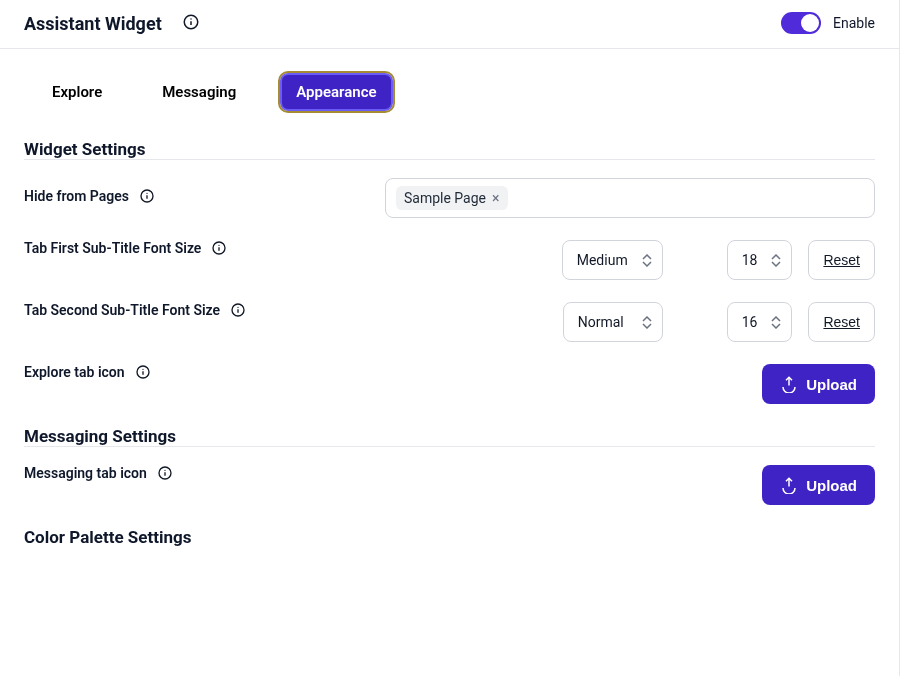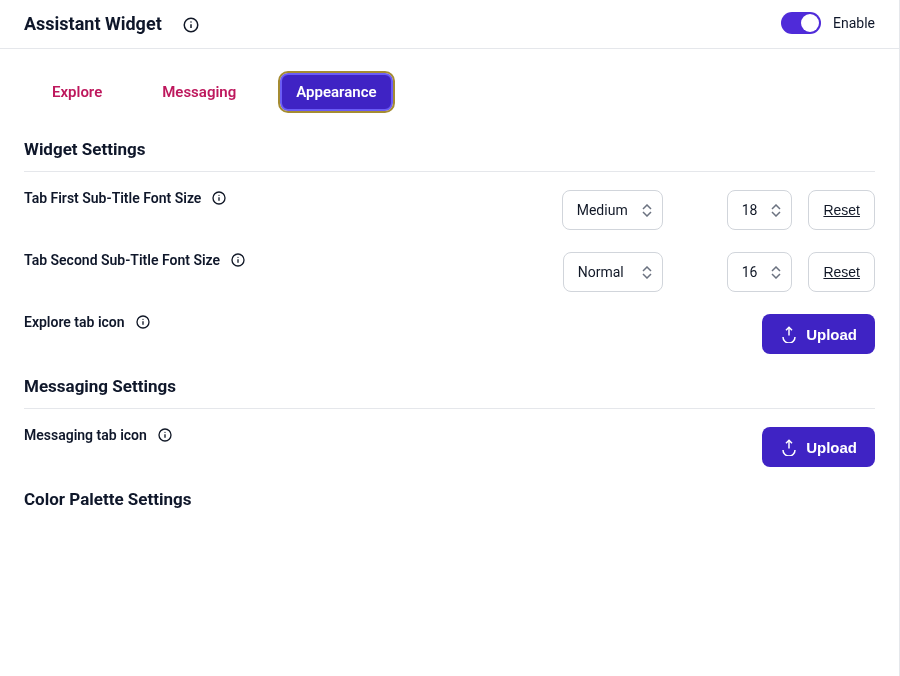--- a/index.html
+++ b/index.html
@@ -19,21 +19,21 @@
   }
   .header {
     display: flex;
     align-items: center;
     justify-content: space-between;
     padding: 12px 24px 14px 24px;
     border-bottom: 1px solid #e5e7eb;
   }
   .header-left {
     display: flex;
-    align-items: flex-end;
+    align-items: flex-start;
     gap: 20px;
   }
   .page-title {
     font-size: 18px;
     font-weight: 700;
     color: #0f172a;
   }
   .info-icon {
     display: inline-flex;
     align-items: center;
@@ -73,39 +73,39 @@
   .tabs {
     display: flex;
     align-items: center;
     gap: 28px;
     padding: 0 12px;
     margin-bottom: 28px;
   }
   .tab {
     font-size: 15px;
     font-weight: 600;
-    color: #be185d;
+    color: #000000;
     padding: 8px 14px;
     border-radius: 8px;
     cursor: pointer;
     background: transparent;
     border: 2px solid transparent;
   }
   .tab.active {
     background: #3f23c4;
     color: #fff;
     border: 2px solid #6b5cf6;
     outline: 2px solid #a58c32;
   }
 
   .section-title {
     font-size: 17px;
     font-weight: 700;
     color: #0f172a;
-    padding-bottom: 12px;
+    padding-bottom: 0;
     border-bottom: 1px solid #e5e7eb;
     margin-bottom: 18px;
   }
 
   .row {
     display: flex;
     align-items: flex-start;
     justify-content: space-between;
     margin-bottom: 22px;
     min-height: 40px;
@@ -241,20 +241,38 @@
   <div class="content">
 
     <div class="tabs">
       <div class="tab">Explore</div>
       <div class="tab">Messaging</div>
       <div class="tab active">Appearance</div>
     </div>
 
     <div class="section-title">Widget Settings</div>
 
+    <div class="row hide-row">
+      <div class="row-label">
+        <span>Hide from Pages</span>
+        <span class="info-icon">
+          <svg width="16" height="16" viewBox="0 0 24 24" fill="none" stroke="currentColor" stroke-width="2">
+            <circle cx="12" cy="12" r="9"></circle>
+              <line x1="12" y1="11" x2="12" y2="16"></line>
+              <circle cx="12" cy="8" r="1" fill="currentColor" stroke="none"></circle>
+          </svg>
+        </span>
+      </div>
+      <div class="taginput">
+        <span class="chip">
+          <span>Sample Page</span>
+          <span class="x">×</span>
+        </span>
+      </div>
+    </div>
 
     <div class="row">
       <div class="row-label">
         <span>Tab First Sub-Title Font Size</span>
         <span class="info-icon">
           <svg width="16" height="16" viewBox="0 0 24 24" fill="none" stroke="currentColor" stroke-width="2">
             <circle cx="12" cy="12" r="9"></circle>
               <line x1="12" y1="11" x2="12" y2="16"></line>
               <circle cx="12" cy="8" r="1" fill="currentColor" stroke="none"></circle>
           </svg>

